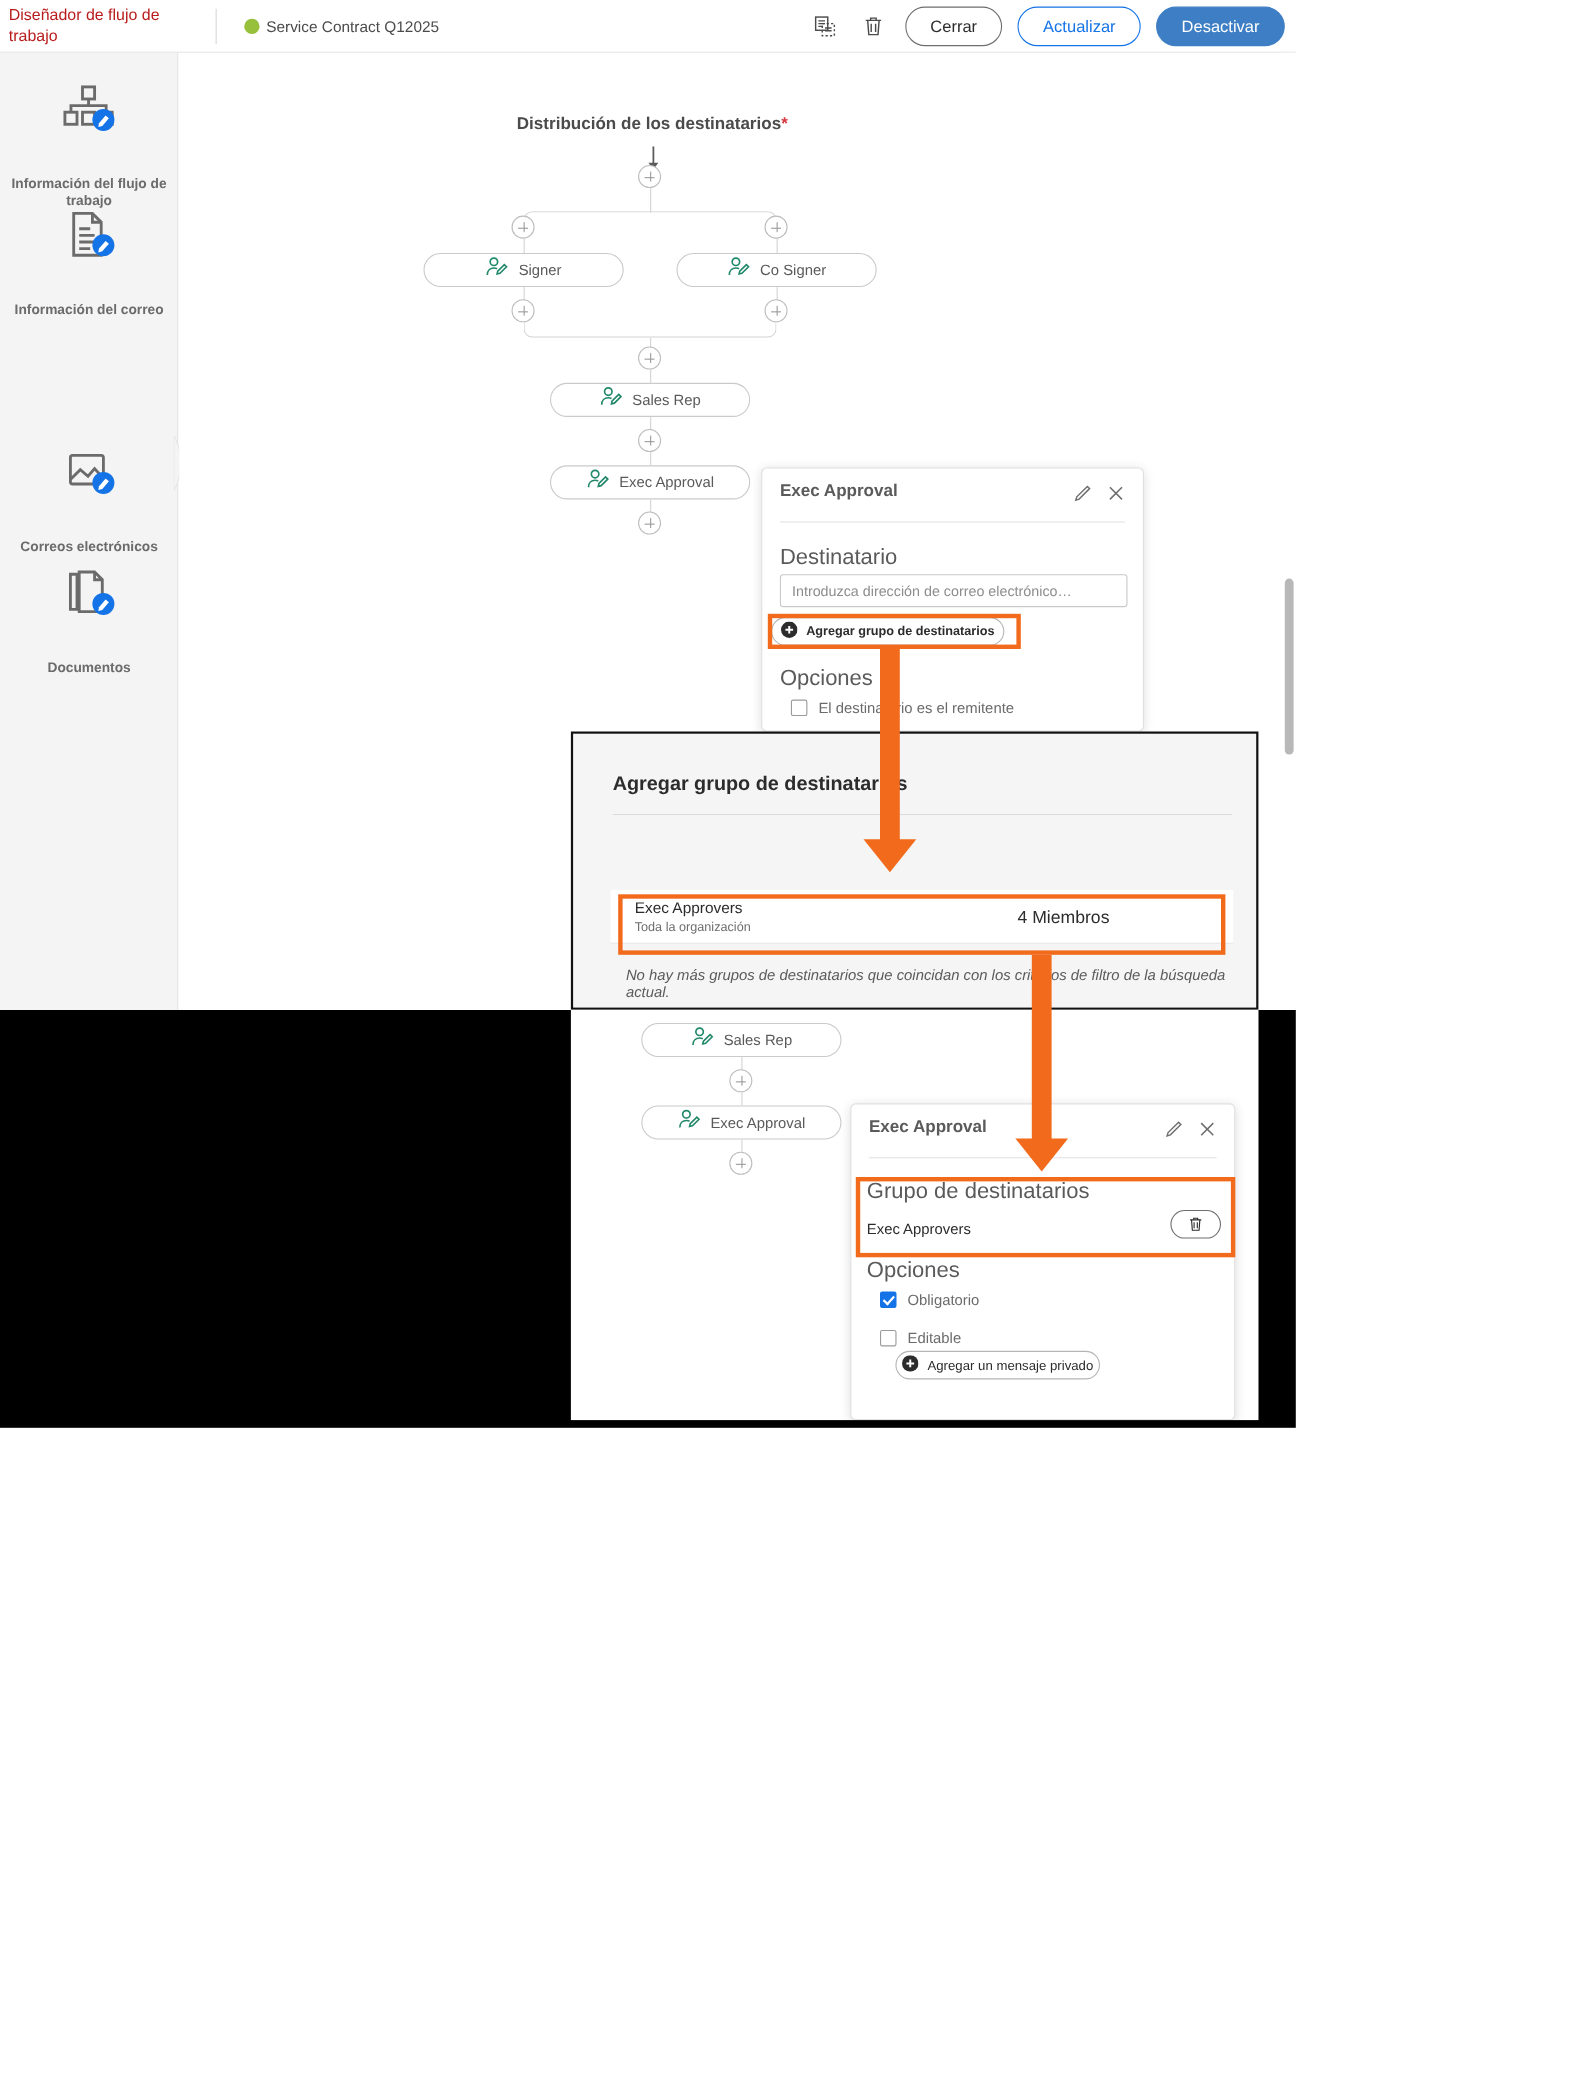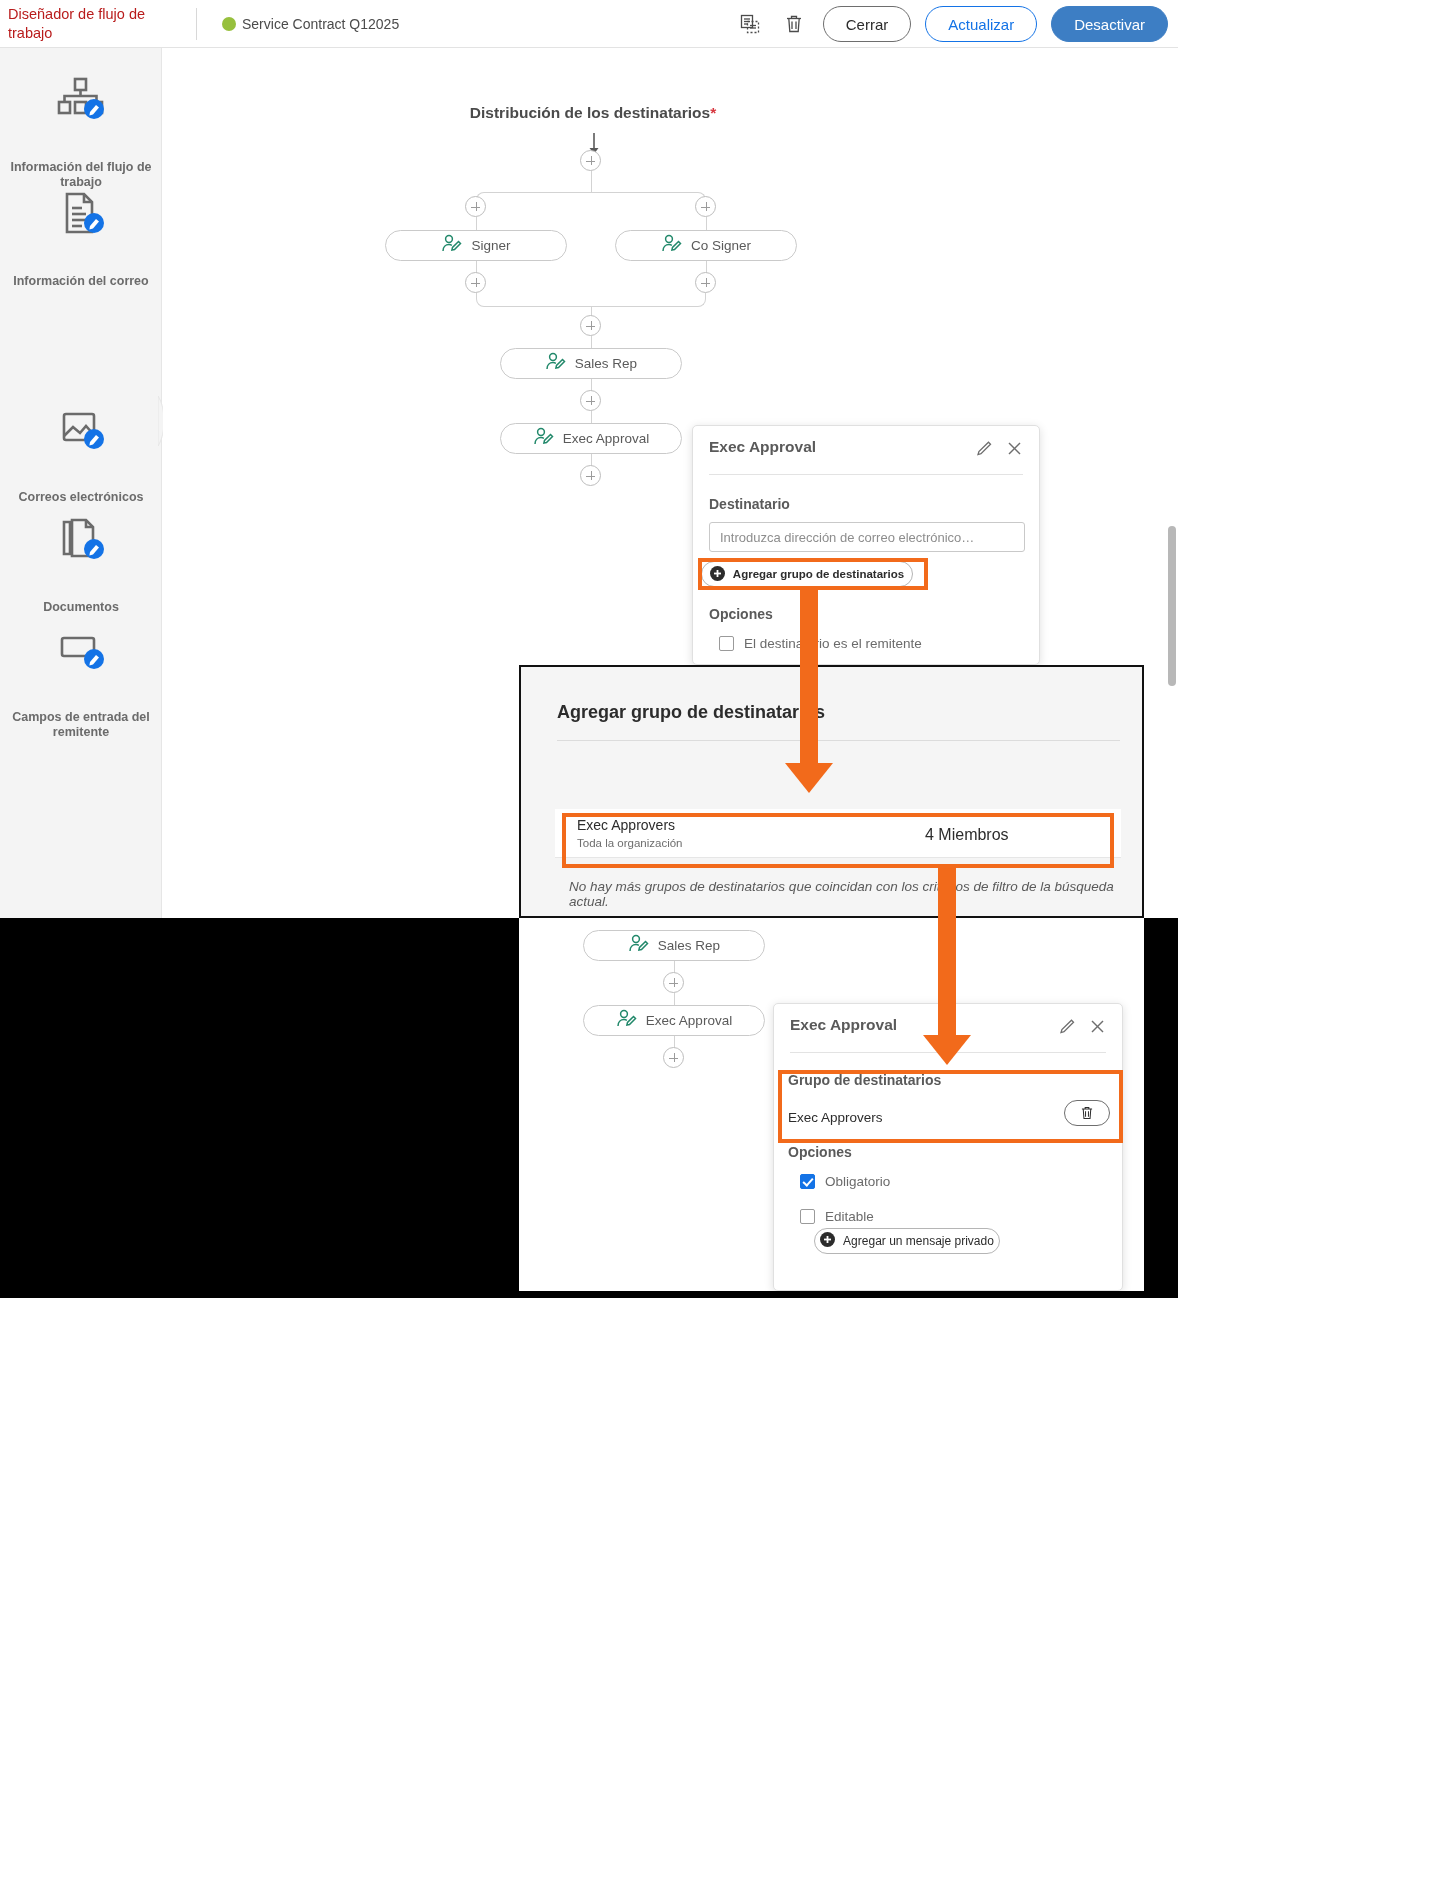--- a/index.html
+++ b/index.html
@@ -69,21 +69,21 @@
   .rbox { position:absolute; border:1.2px solid #d3d3d3; background:transparent; }
 
   
   .prop-panel { position:absolute; left:692px; top:425px; width:348px; height:240px;
                 background:#fff; border:1px solid #e0e0e0; border-radius:5px;
                 box-shadow:0 2px 10px rgba(0,0,0,.13); }
   .prop-head { position:absolute; left:16px; top:12px; right:16px; height:40px; }
   .prop-title { font-size:15.5px; font-weight:bold; color:#5a5a5a; }
   .prop-head-icons { position:absolute; right:0; top:2px; display:flex; gap:14px; color:#6e6e6e; }
   .prop-rule { position:absolute; left:16px; right:16px; top:48px; height:1px; background:#e3e3e3; }
-  .prop-label { position:absolute; font-size:14px; font-weight:bold; color:#5a5a5a; }
+  .prop-label { position:absolute; font-size:20px; font-weight:normal; color:#5a5a5a; }
   .prop-input { position:absolute; left:16px; width:316px; height:30px; border:1px solid #c9c9c9;
                 border-radius:3px; background:#fff; display:flex; align-items:center;
                 padding-left:10px; font-size:13px; color:#8d8d8d; cursor:text; }
   .add-group-btn { position:absolute; left:8px; top:135px; width:212px; height:26px;
                    border:1px solid #b5b5b5; border-radius:13px; background:#fff;
                    display:flex; align-items:center; justify-content:center; gap:8px;
                    font-size:11.5px; font-weight:bold; color:#2c2c2c; cursor:pointer; }
   .chk { width:15px; height:15px; border:1.6px solid #9a9a9a; border-radius:2px;
          background:#fff; display:inline-block; vertical-align:middle; cursor:pointer; }
   .chk.checked { background:#1473e6; border-color:#1473e6; position:relative; }
@@ -236,30 +236,20 @@
             <path d="M9 6h6v32H9z"></path>
             <path d="M17 4h14l7 7v29H17z"></path>
               <path d="M31 4v7h7"></path>
             <circle cx="39" cy="33" r="10" fill="#1473e6" stroke="none"></circle>
             <path d="M35 36l6-7 3 2.5-6 7-3.6 1z" fill="#fff" stroke="none"></path>
           </svg>
         </div>
         <div class="side-label">Documentos</div>
       </div>
 
-      <div class="side-item" style="top:572px">
-        <div class="side-icon">
-          <svg width="52" height="46" viewBox="0 0 52 46" fill="none" stroke="#6b6b6b" stroke-width="2.6">
-            <rect x="7" y="12" width="32" height="18" rx="2"></rect>
-            <circle cx="39" cy="33" r="10" fill="#1473e6" stroke="none"></circle>
-            <path d="M35 36l6-7 3 2.5-6 7-3.6 1z" fill="#fff" stroke="none"></path>
-          </svg>
-        </div>
-        <div class="side-label">Campos de entrada del remitente</div>
-      </div>
 
       <svg class="sidebar-sel" viewBox="0 0 10 50">
         <path d="M0 0 C 8 12, 8 38, 0 50 Z" fill="#f4f4f4" stroke="#e6e6e6" stroke-width="1"></path>
       </svg>
     </div>
 
     <div class="canvas">
 
       <div class="flow-title">
         <span>Distribución de los destinatarios</span><span class="req-star">*</span>

